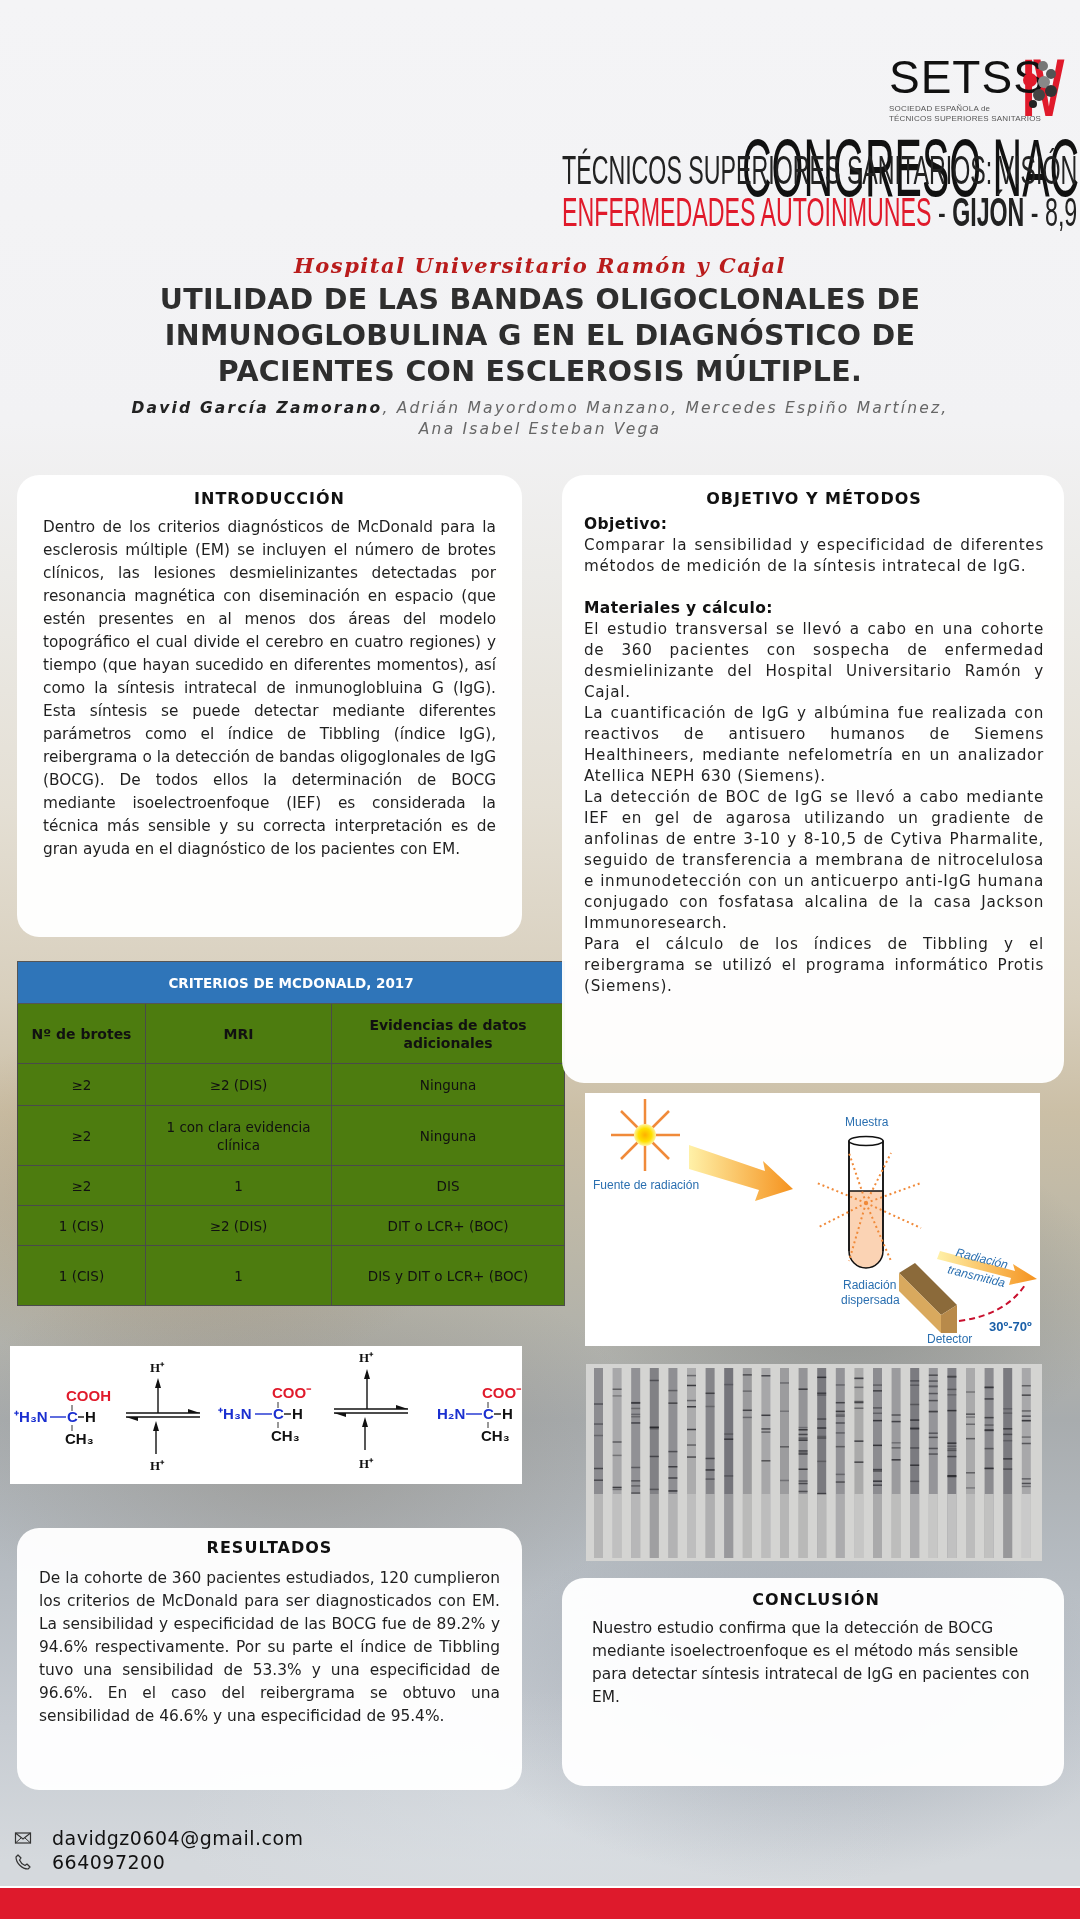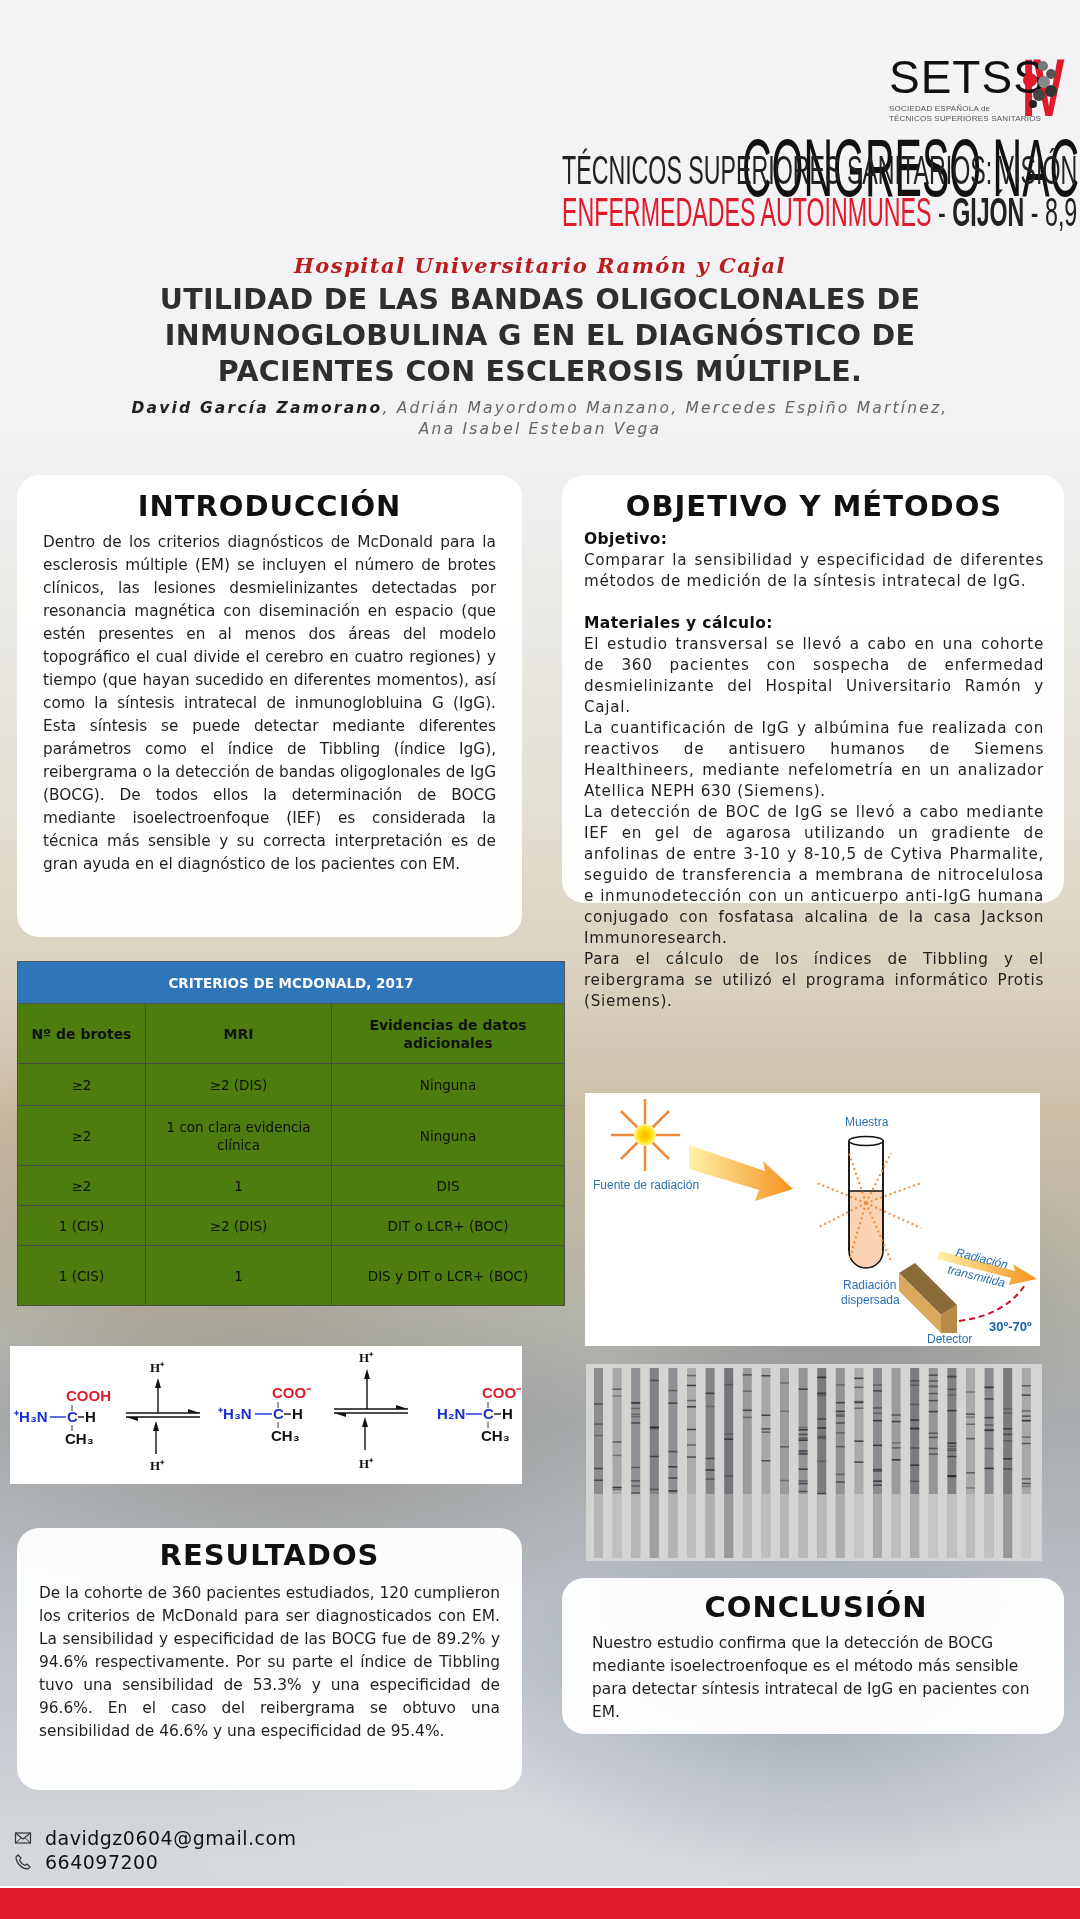--- a/index.html
+++ b/index.html
@@ -37,34 +37,34 @@
   .cl-line3 .blk { color: #222; }
   .cl-line3 .bold { font-weight: 700; color: #222; }
 
   .hospital { left: 0; width: 1080px; top: 253px; text-align: center; font-family: "DejaVu Serif", serif; font-style: italic; font-weight: 700; font-size: 21px; color: #b91c1c; letter-spacing: 1.5px; }
   .title { left: 100px; width: 880px; top: 282px; text-align: center; font-family: "DejaVu Sans", sans-serif; font-weight: 700; font-size: 28.5px; line-height: 36px; color: #2e2e2e; letter-spacing: 0.3px; }
   .authors { left: 120px; width: 840px; top: 398px; text-align: center; font-size: 15.5px; line-height: 21px; color: #666; font-style: italic; letter-spacing: 2.2px; font-family: "DejaVu Sans", sans-serif; font-weight: 300; }
   .authors .lead { font-weight: 700; color: #222; }
 
   
   .card { position: absolute; background: rgba(255,255,255,0.96); border-radius: 22px; }
-  .card-title { text-align: center; font-family: "DejaVu Sans", sans-serif; font-weight: 700; font-size: 29px; color: #111; letter-spacing: 1px; }
+  .card-title { text-align: center; font-family: "DejaVu Sans", sans-serif; font-weight: 700; font-size: 16px; color: #111; letter-spacing: 1px; }
   .card-text { font-size: 15.4px; line-height: 23px; color: #1f1f1f; text-align: justify; text-align-last: left; font-family: "DejaVu Sans", sans-serif; }
   .intro-card { left: 17px; top: 475px; width: 505px; height: 462px; padding: 14px 26px 0 26px; }
   .intro-card .card-title { margin-bottom: 8px; }
   .intro-card .card-text { font-size: 15.3px; }
-  .obj-card { left: 562px; top: 475px; width: 502px; height: 428px; padding: 14px 20px 0 22px; }
+  .obj-card { left: 562px; top: 475px; width: 502px; height: 608px; padding: 14px 20px 0 22px; }
   .obj-card .card-title { margin-bottom: 6px; }
   .obj-card .card-text { font-size: 15.2px; line-height: 21px; letter-spacing: 0.7px; }
   .sub-h { font-weight: 700; letter-spacing: 0.4px; font-size: 15.5px; color: #111; }
   .gap { height: 21px; }
   .res-card { left: 17px; top: 1528px; width: 505px; height: 262px; padding: 10px 22px 0 22px; }
   .res-card .card-title { margin-bottom: 10px; }
   .res-card .card-text { font-size: 15.4px; line-height: 23px; }
-  .conc-card { left: 562px; top: 1578px; width: 502px; height: 156px; padding: 12px 24px 0 30px; }
+  .conc-card { left: 562px; top: 1578px; width: 502px; height: 208px; padding: 12px 24px 0 30px; }
   .conc-card .card-title { margin-bottom: 6px; }
   .conc-card .card-text { text-align: left; font-size: 15.4px; line-height: 23px; margin-top: 8px; }
 
   
   .mcd-table { position: absolute; left: 17px; top: 961px; width: 548px; border-collapse: collapse; font-family: "DejaVu Sans", sans-serif; font-size: 13.5px; color: #111; background: #4d7c0f; }
   .mcd-table th.caption-cell { background: #2f75b9; color: #fff; height: 42px; font-weight: 700; font-size: 13.5px; border: 1px solid #555; }
   .mcd-table td { border: 1px solid #4a4a4a; text-align: center; vertical-align: middle; padding: 2px 6px; line-height: 18px; }
   .mcd-table tr.hdr td { font-weight: 700; height: 60px; font-size: 14px; }
   .mcd-table tr.r1 td { height: 42px; }
   .mcd-table tr.r2 td { height: 60px; }
@@ -79,21 +79,21 @@
   
   .neph { left: 585px; top: 1093px; width: 455px; height: 253px; background: #fff; }
   .neph svg { width: 455px; height: 253px; }
 
   
   .gel { left: 586px; top: 1364px; width: 456px; height: 197px; background: #cfcfcf; overflow: hidden; }
   .gel svg { width: 456px; height: 197px; }
 
   
   .contact { left: 14px; top: 1826px; font-family: "DejaVu Sans", sans-serif; font-size: 19px; color: #111; line-height: 24px; letter-spacing: 0.5px; }
-  .contact-row { display: flex; align-items: center; gap: 13px; }
+  .contact-row { display: flex; align-items: center; gap: 20px; }
   .contact-row svg { width: 18px; height: 18px; }
 
   .footer-bar { left: 0; top: 1886px; width: 1080px; height: 33px; background: #de1a2c; border-top: 2px solid #fff; }
 </style>
 </head>
 <body>
 
 <div class="bg-layer"></div>
 
 <div class="abs congress-logo">

